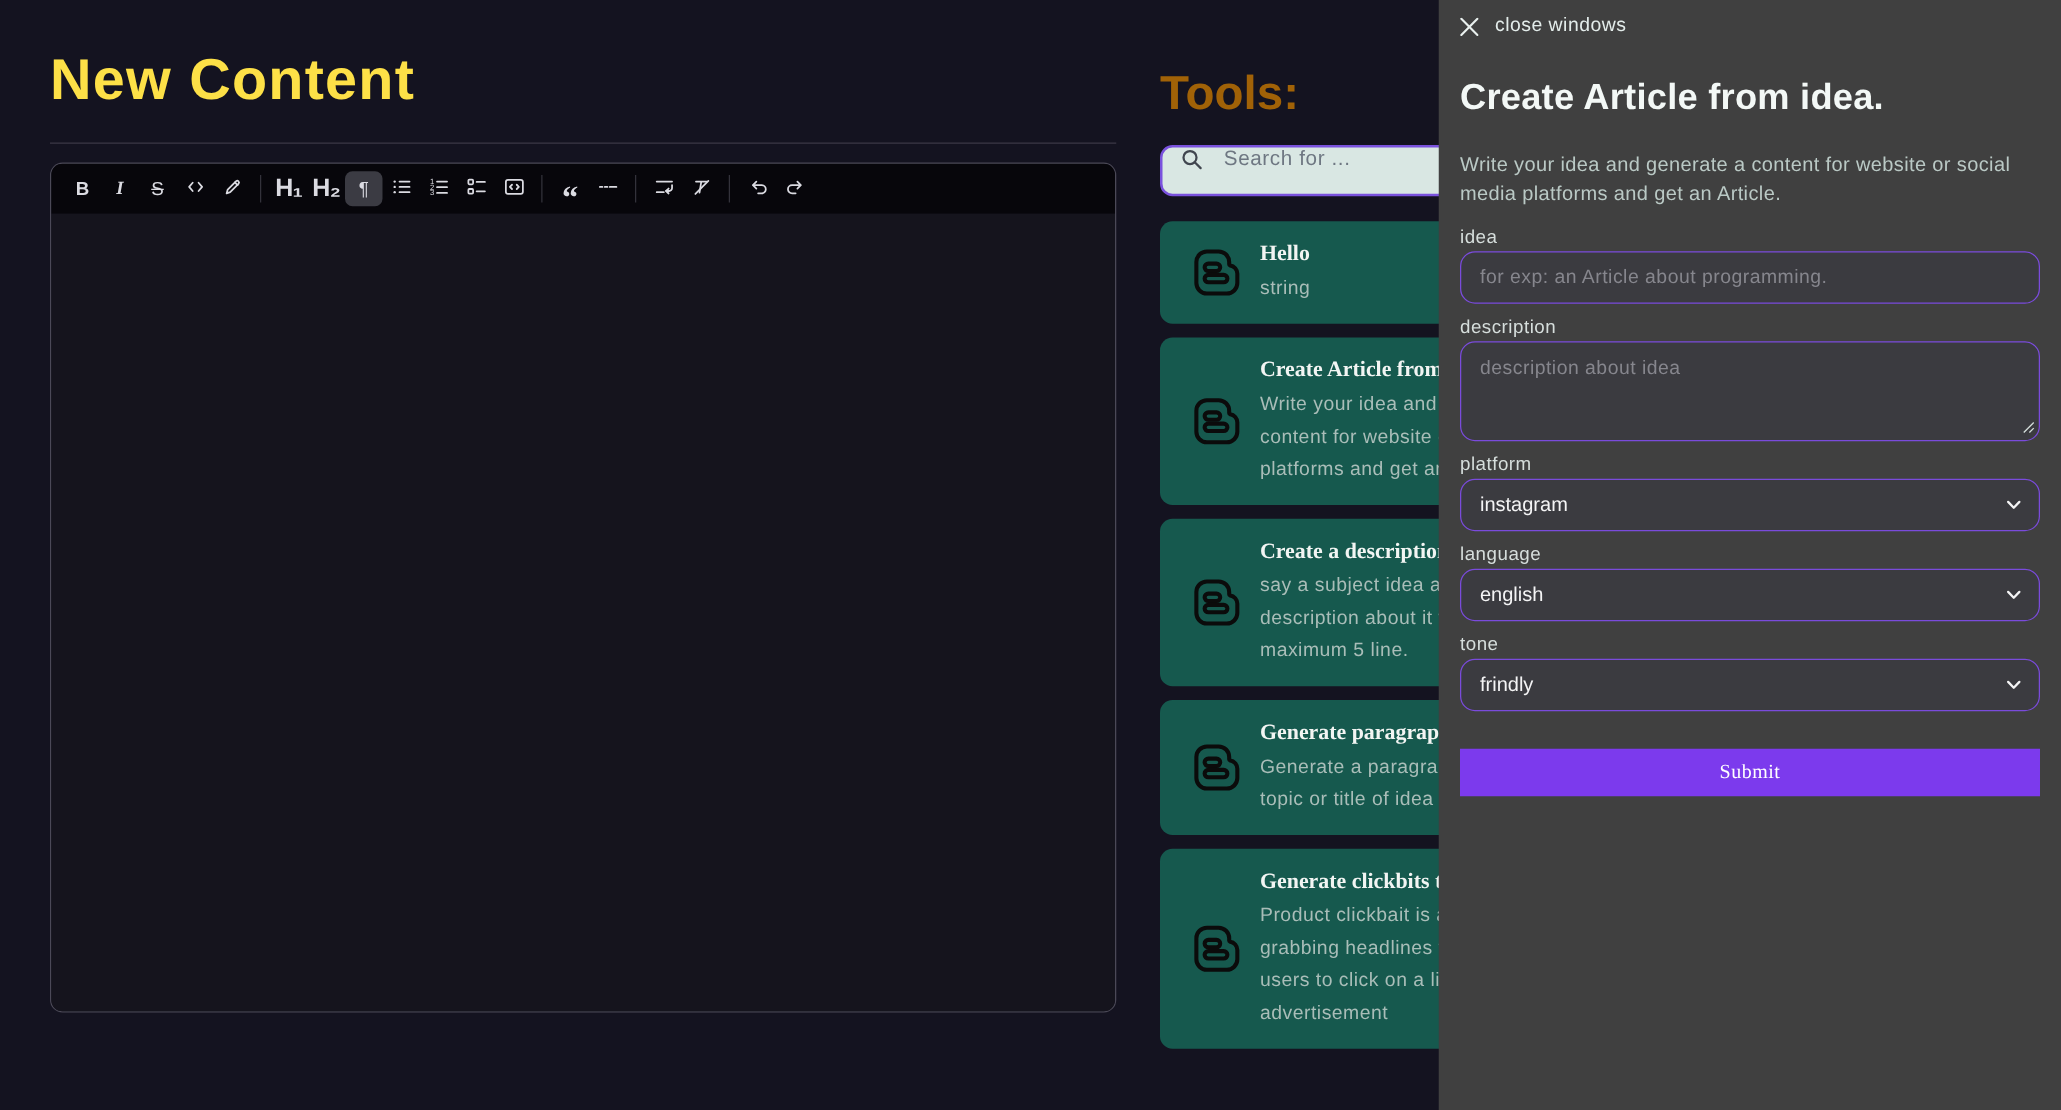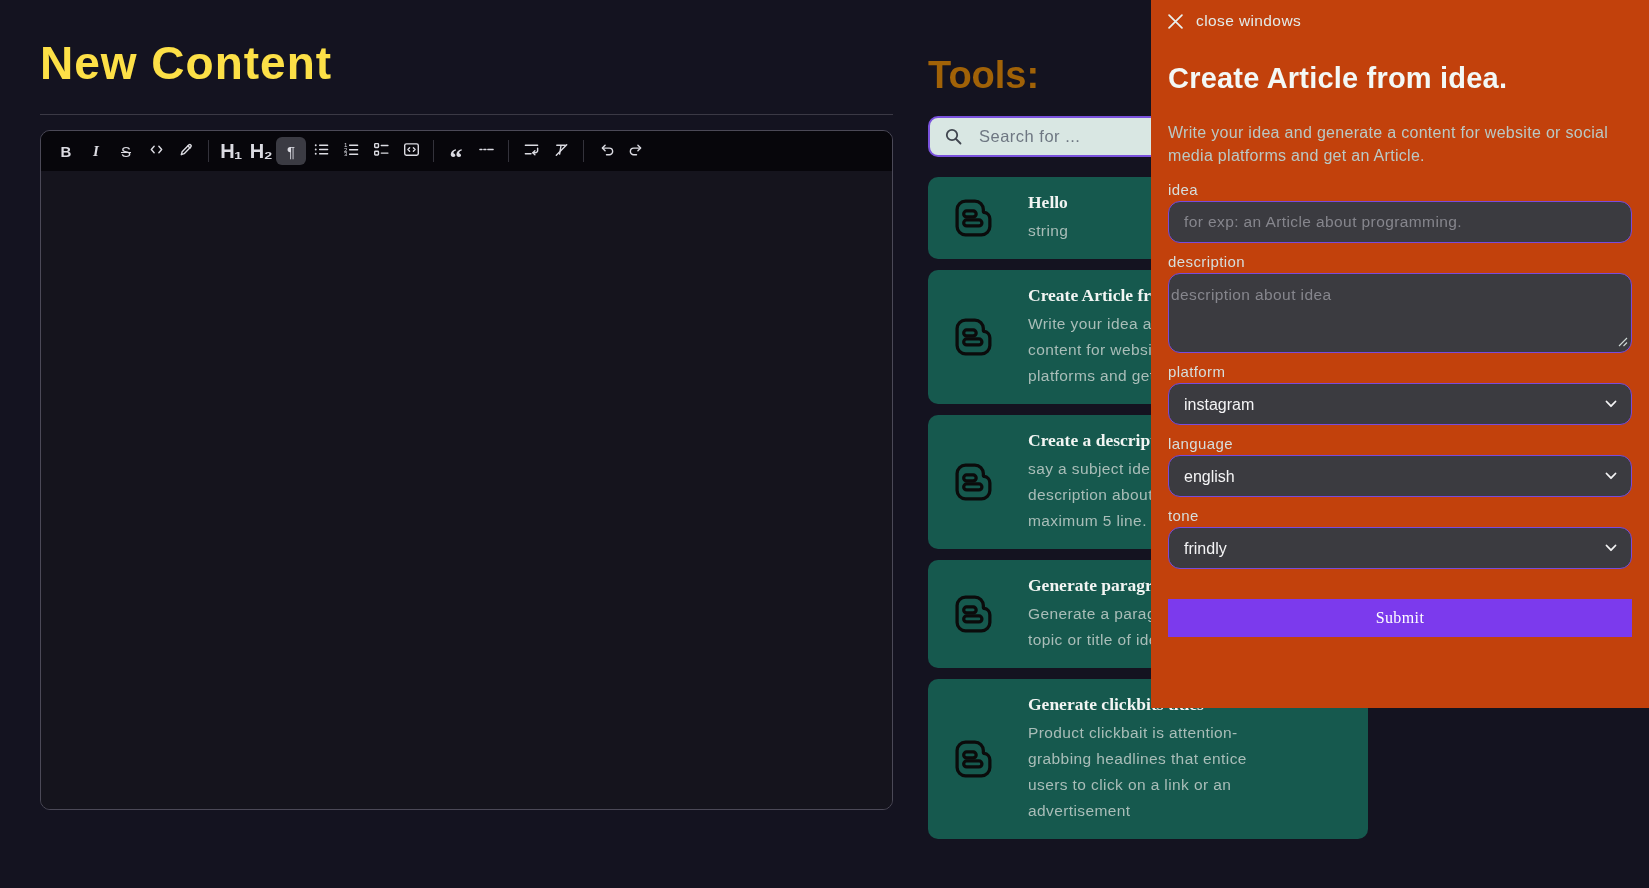--- a/index.html
+++ b/index.html
@@ -37,64 +37,64 @@
   .ic-h { font-weight:bold; font-size:20px; letter-spacing:-0.5px; }
   .ic-p { font-size:15px; }
   .ic-q { font-family:"Liberation Serif", serif; font-weight:bold; font-size:26px; line-height:6px; padding-top:14px; }
   .editor-content { height:640px; background:#15141d; }
 
   
   .tools { position:absolute; left:928px; top:0; width:440px; }
   .tools-heading { margin-top:54px; font-size:38px; font-weight:bold; color:#a16207; }
   .search {
     margin-top:19px; height:41px; background:#d9e7e3; border:2px solid #7a52dd; border-radius:10px;
-    display:flex; align-items:center; padding:0 14px; gap:16px;
+    display:flex; align-items:flex-start; padding:0 14px; gap:16px;
   }
   .search svg { flex:0 0 auto; }
   .search input {
     flex:1; background:transparent; border:none; outline:none;
     font-size:16.5px; color:#3c4653; font-family:"Liberation Sans", sans-serif; letter-spacing:0.5px;
   }
   .search input::placeholder { color:#6e7782; opacity:1; }
 
   .cards { margin-top:20px; display:flex; flex-direction:column; gap:11px; }
   .card {
     background:#16594e; border-radius:10px; padding:15px 22px;
-    display:flex; align-items:center; gap:32px; cursor:pointer;
+    display:flex; align-items:center; gap:12px; cursor:pointer;
   }
   .bicon { flex:0 0 46px; height:46px; color:#0b0b0b; }
   .card-title {
     font-family:"Liberation Serif", serif; font-weight:bold;
     font-size:17.5px; color:#f2f5f3; margin-bottom:5px; white-space:nowrap;
   }
   .card-desc { font-size:15.5px; line-height:26px; color:#a9bdb8; letter-spacing:0.4px; white-space:nowrap; }
 
   
   .panel {
-    position:absolute; left:1151px; top:0; width:498px; height:708px;
-    background:#c2410c; padding:10px 17px;
+    position:absolute; left:1151px; top:0; width:498px; height:888px;
+    background:#404040; padding:10px 17px;
   }
   .close-btn {
     display:flex; align-items:center; gap:13px; background:none; border:none; cursor:pointer;
     color:#e3ecea; font-size:15.5px; letter-spacing:0.4px; padding:2px 0;
     font-family:"Liberation Sans", sans-serif;
   }
   .panel-title { margin-top:30px; font-size:29px; font-weight:bold; color:#f3f8f6; letter-spacing:0.2px; }
   .panel-sub { margin-top:26px; font-size:16px; line-height:23px; color:#bac9c5; letter-spacing:0.3px; }
 
   .field-label { margin:10px 0 3px; font-size:15px; color:#d6dedc; letter-spacing:0.4px; }
   .field-label.first { margin-top:14px; }
   .txt-input, .panel textarea, .panel select {
     width:100%; background:#3b3b40; border:1.6px solid #7a4bdb; border-radius:12px;
     font-family:"Liberation Sans", sans-serif; outline:none; color:#e9e9eb;
   }
   .txt-input { height:42px; padding:16px 15px; font-size:15.5px; }
   .txt-input::placeholder, .panel textarea::placeholder { color:#86868d; opacity:1; letter-spacing:0.4px; }
   .ta-wrap { position:relative; }
-  .panel textarea { height:80px; padding:10px 2px; font-size:15.5px; line-height:21px; resize:none; display:block; }
+  .panel textarea { height:80px; padding:10px 15px; font-size:15.5px; line-height:21px; resize:none; display:block; }
   .grip { position:absolute; right:4px; bottom:6px; pointer-events:none; }
 
   .sel-wrap { position:relative; }
   .panel select {
     height:42px; padding:0 15px; font-size:16px; color:#f4f4f5;
     appearance:none; -webkit-appearance:none; -moz-appearance:none; cursor:pointer;
   }
   .sel-chev { position:absolute; right:15px; top:50%; transform:translateY(-50%); pointer-events:none; display:flex; }
 
   .submit {

